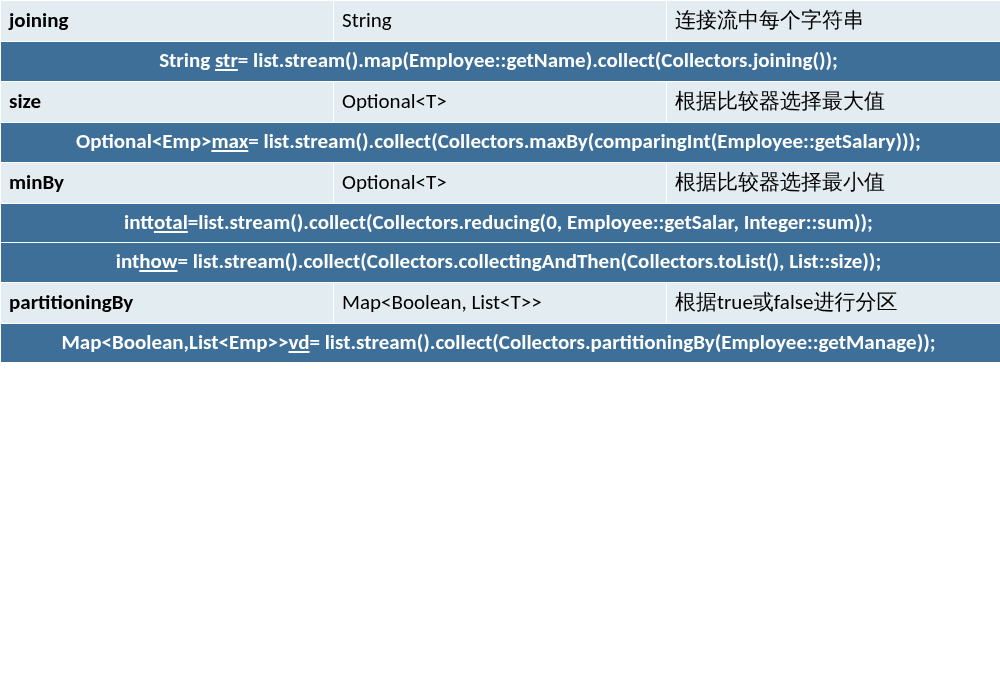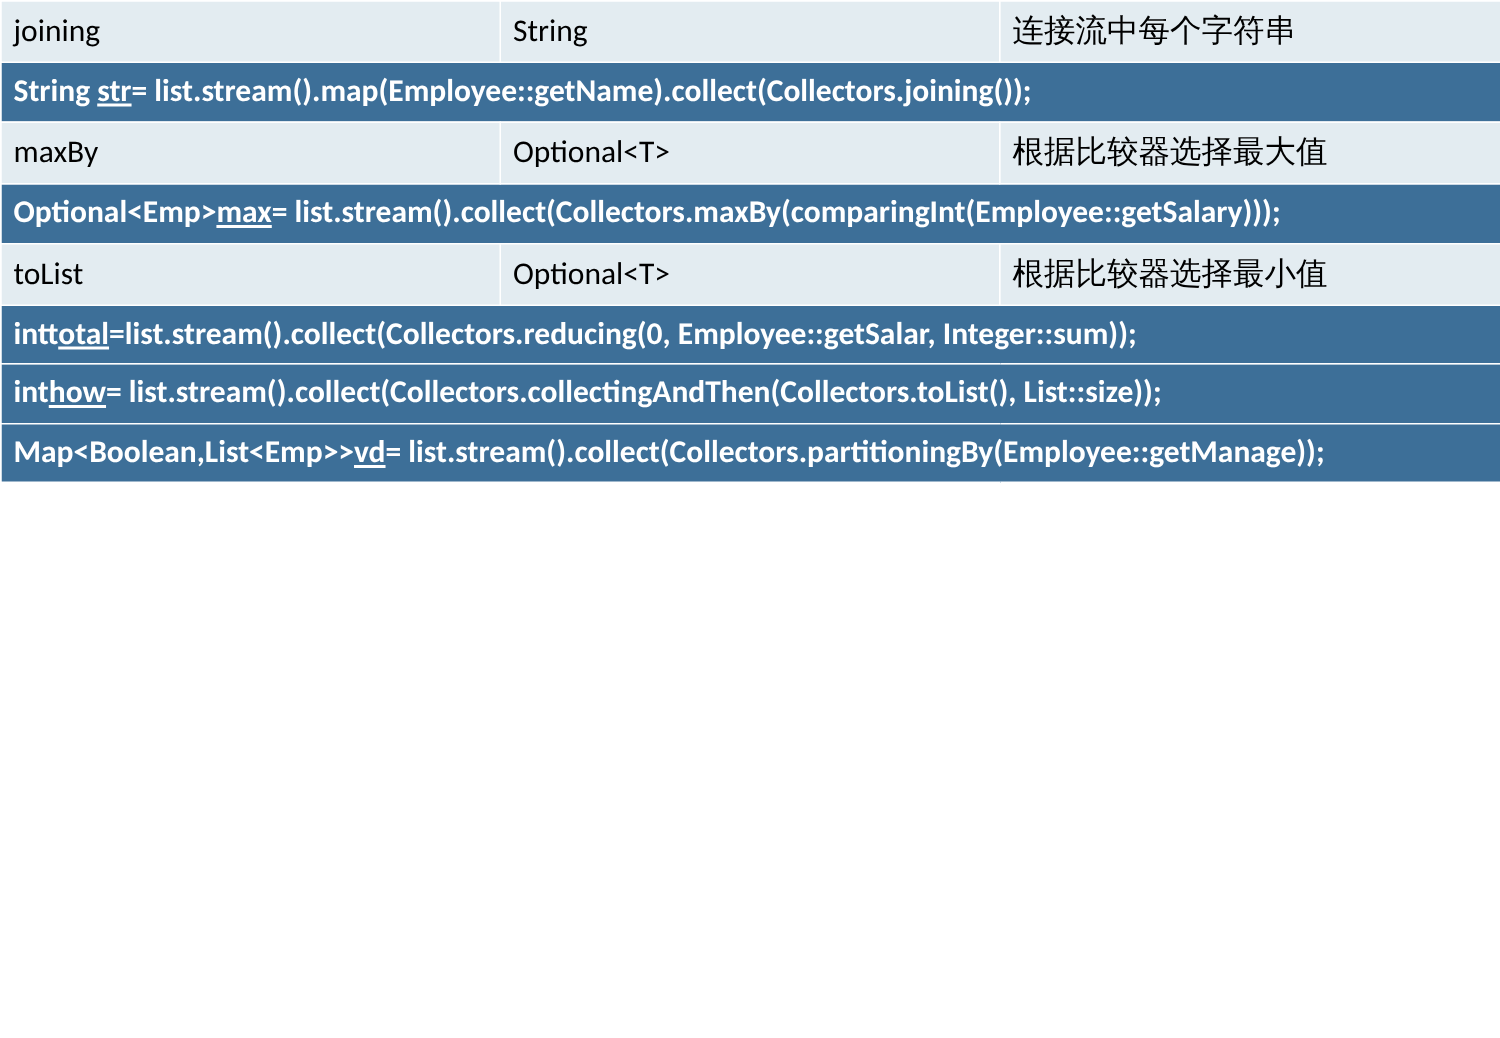--- a/index.html
+++ b/index.html
@@ -17,28 +17,29 @@
   .table col.c2 { width: 333px; }
   .table col.c3 { width: 334px; }
   .row-light td {
     background: #e3ecf1;
     color: #000;
     border: 1px solid #fff;
     padding: 4px 8px 6px 8px;
     vertical-align: top;
     line-height: 1.45;
   }
-  .row-light td:first-child { font-weight: normal; }
+  .row-light td:first-child { font-weight: bold; }
   .row-code td {
     background: #3d6f98;
     color: #fff;
     font-weight: bold;
     border: 1px solid #fff;
     padding: 4px 12px 6px 8px;
     line-height: 1.35;
+    text-align: center;
   }
   .row-code .pre {
     white-space: pre;
     font-family: inherit;
   }
   .u { text-decoration: underline; }
 </style>
 </head>
 <body>
 
@@ -51,35 +52,40 @@
   <tbody id="tbody">
       <tr class="row-light">
         <td>joining</td>
         <td>String</td>
         <td>连接流中每个字符串</td>
       </tr>
       <tr class="row-code">
         <td colspan="3"><span class="pre">String <span class="u">str</span>= list.stream().map(Employee::getName).collect(Collectors.joining());</span></td>
       </tr>
       <tr class="row-light">
-        <td>maxBy</td>
+        <td>size</td>
         <td>Optional&lt;T&gt;</td>
         <td>根据比较器选择最大值</td>
       </tr>
       <tr class="row-code">
         <td colspan="3"><span class="pre">Optional&lt;Emp&gt;<span class="u">max</span>= list.stream().collect(Collectors.maxBy(comparingInt(Employee::getSalary)));</span></td>
       </tr>
       <tr class="row-light">
-        <td>toList</td>
+        <td>minBy</td>
         <td>Optional&lt;T&gt;</td>
         <td>根据比较器选择最小值</td>
       </tr>
       <tr class="row-code">
         <td colspan="3"><span class="pre">int<span class="u">total</span>=list.stream().collect(Collectors.reducing(0, Employee::getSalar, Integer::sum));</span></td>
       </tr>
       <tr class="row-code">
         <td colspan="3"><span class="pre">int<span class="u">how</span>= list.stream().collect(Collectors.collectingAndThen(Collectors.toList(), List::size));</span></td>
       </tr>
+      <tr class="row-light">
+        <td>partitioningBy</td>
+        <td>Map&lt;Boolean, List&lt;T&gt;&gt;</td>
+        <td>根据true或false进行分区</td>
+      </tr>
       <tr class="row-code">
         <td colspan="3"><span class="pre">Map&lt;Boolean,List&lt;Emp&gt;&gt;<span class="u">vd</span>= list.stream().collect(Collectors.partitioningBy(Employee::getManage));</span></td>
       </tr>
     </tbody>
 </table>
 
 </body></html>

